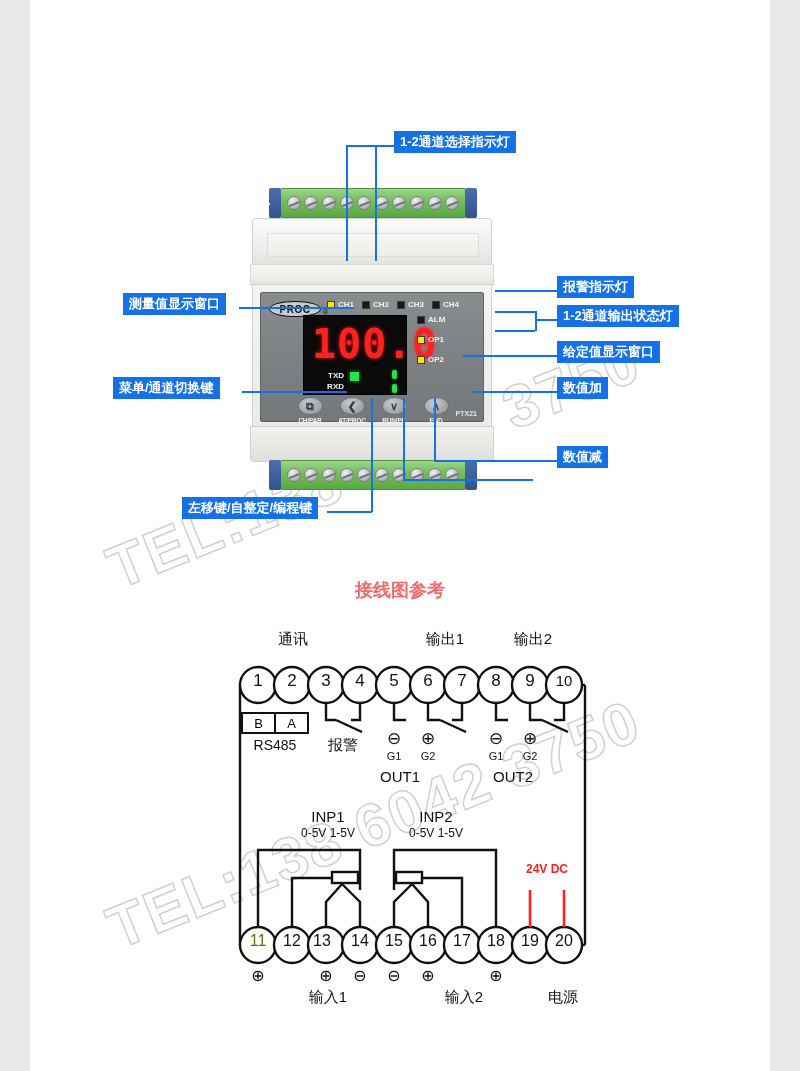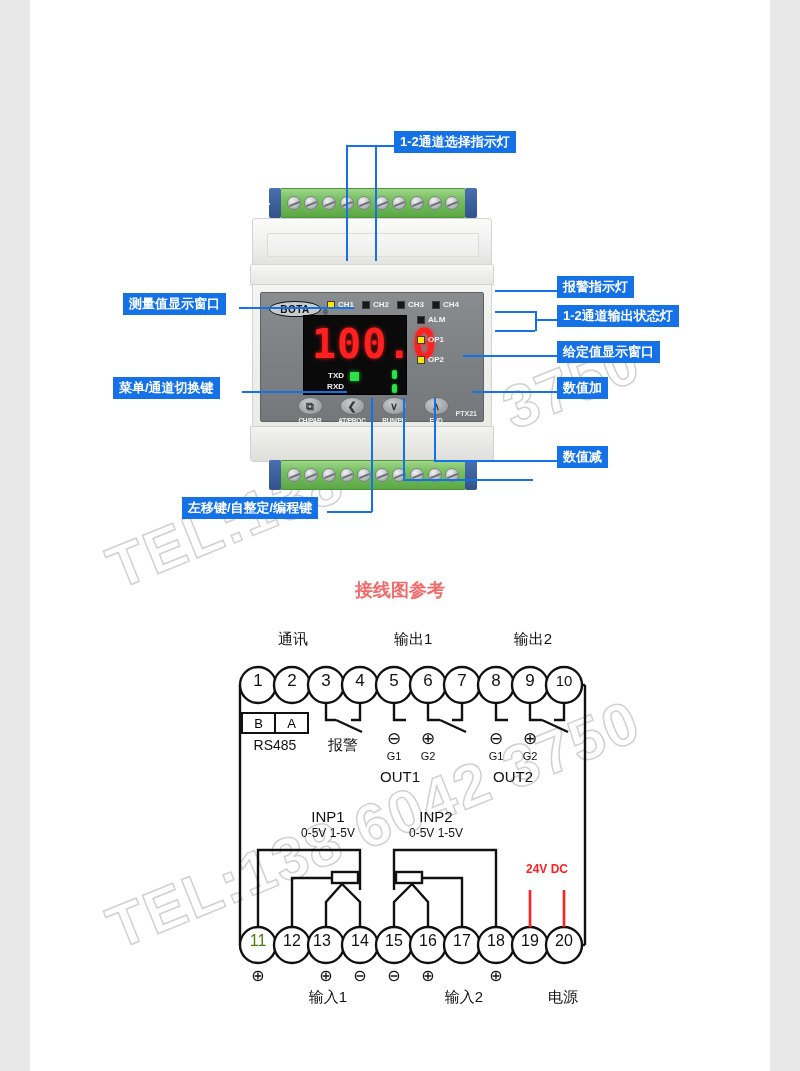--- a/index.html
+++ b/index.html
@@ -224,21 +224,21 @@
         <span class="screw"></span>
       </div>
 
       <div class="case-upper">
         <div class="slot"></div>
       </div>
       <div class="case-mid"></div>
       <div class="case-lower"></div>
 
       <div class="faceplate">
-        <div class="bota-logo">BOTA</div>
+        <div class="bota-logo">PROC</div>
         <div class="bota-r">®</div>
 
         <div class="ch-row">
           <div class="ch-item">
             <span class="led-sq on-yellow"></span>
             <span class="ch-label">CH1</span>
           </div>
           <div class="ch-item">
             <span class="led-sq off"></span>
             <span class="ch-label">CH2</span>
@@ -441,21 +441,21 @@
       </g>
       <rect x="176" y="232" width="26" height="11" fill="#fff" stroke="#111" stroke-width="2.4"></rect>
 
       <g stroke="#ff2020" stroke-width="2.6" fill="none">
         <path d="M310,250 L310,287"></path>
         <path d="M344,250 L344,287"></path>
       </g>
     </svg>
 
     <div style="position:absolute; left:38px; top:-10px; width:70px; text-align:center; font-size:15px; color:#111;">通讯</div>
-    <div style="position:absolute; left:174px; top:-10px; width:70px; text-align:left; font-size:15px; color:#111;">输出1</div>
+    <div style="position:absolute; left:174px; top:-10px; width:70px; text-align:right; font-size:15px; color:#111;">输出1</div>
     <div style="position:absolute; left:278px; top:-10px; width:70px; text-align:center; font-size:15px; color:#111;">输出2</div>
 
     <div style="position:absolute; left:22px; top:31px; width:32px; text-align:center; font-size:17px; color:#111;">1</div>
     <div style="position:absolute; left:56px; top:31px; width:32px; text-align:center; font-size:17px; color:#111;">2</div>
     <div style="position:absolute; left:90px; top:31px; width:32px; text-align:center; font-size:17px; color:#111;">3</div>
     <div style="position:absolute; left:124px; top:31px; width:32px; text-align:center; font-size:17px; color:#111;">4</div>
     <div style="position:absolute; left:158px; top:31px; width:32px; text-align:center; font-size:17px; color:#111;">5</div>
     <div style="position:absolute; left:192px; top:31px; width:32px; text-align:center; font-size:17px; color:#111;">6</div>
     <div style="position:absolute; left:226px; top:31px; width:32px; text-align:center; font-size:17px; color:#111;">7</div>
     <div style="position:absolute; left:260px; top:31px; width:32px; text-align:center; font-size:17px; color:#111;">8</div>

